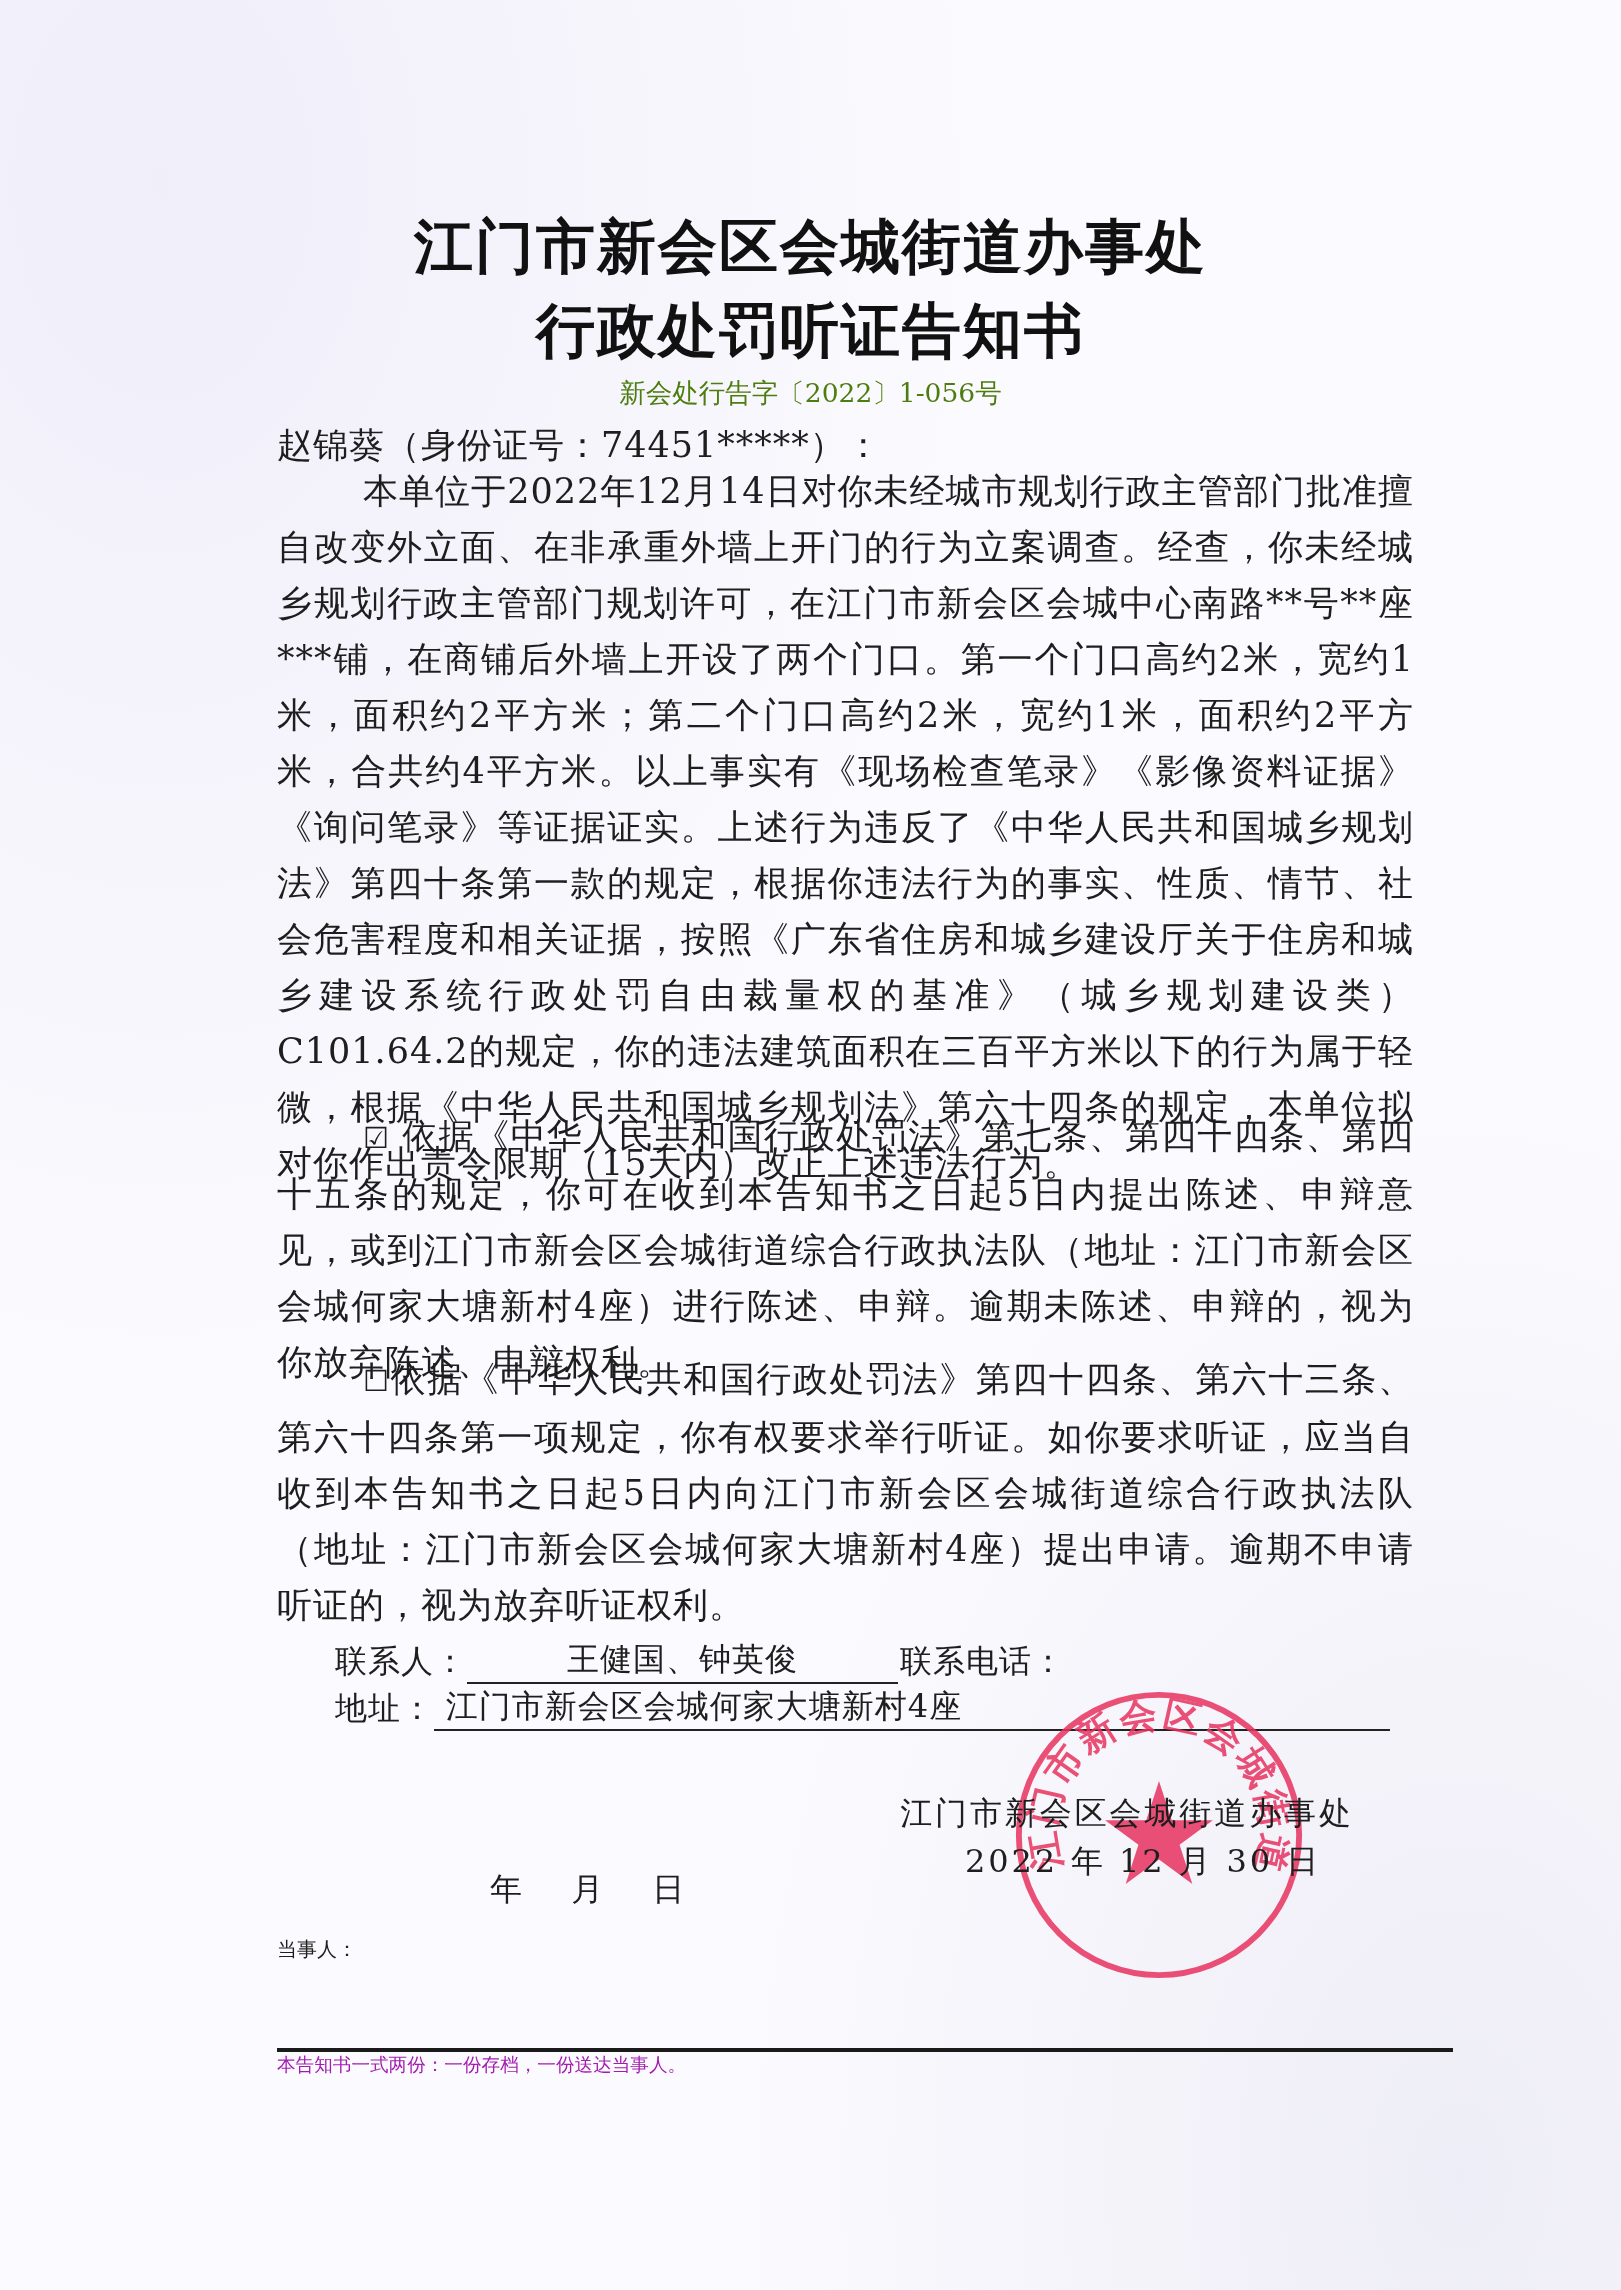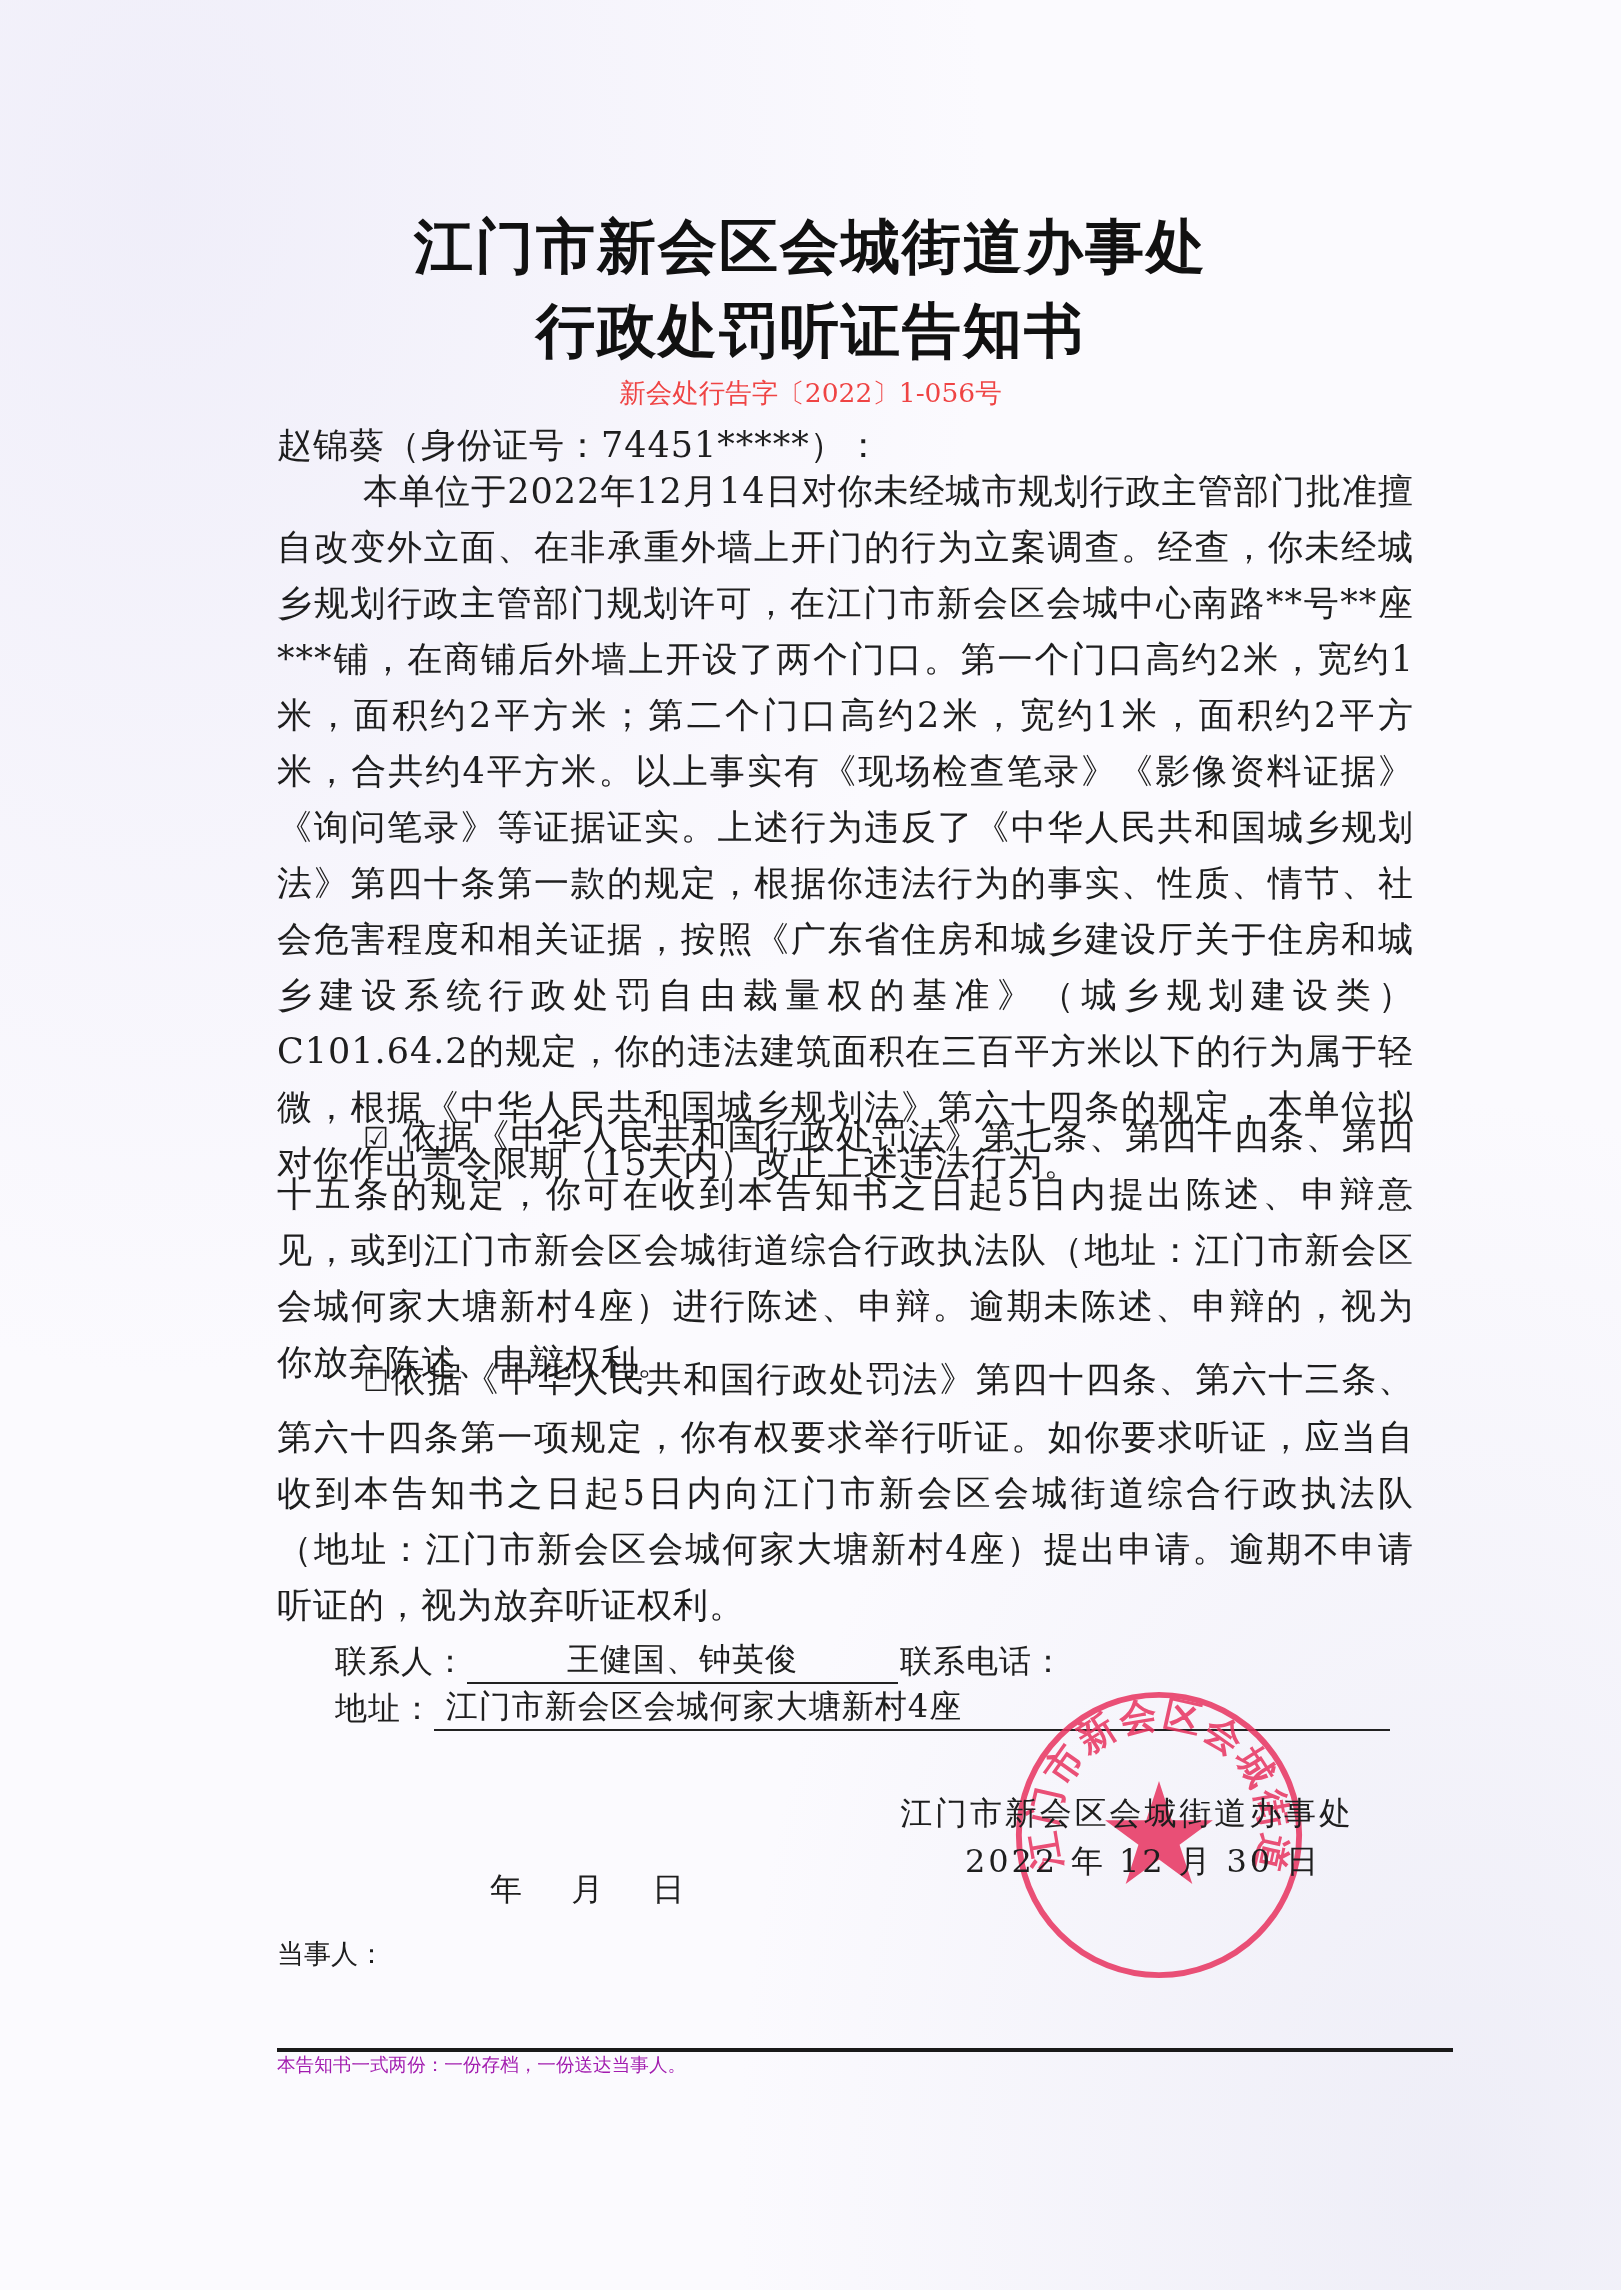--- a/index.html
+++ b/index.html
@@ -18,21 +18,21 @@
   }
   .title {
     position:absolute; left:0; width:1621px; text-align:center;
     font-family:"DejaVu Sans","Liberation Sans",sans-serif;
     font-weight:bold; font-size:59px; letter-spacing:2px; color:#111;
   }
   .title.l1 { top:208px; }
   .title.l2 { top:292px; }
   .docno {
     position:absolute; left:0; width:1621px; text-align:center;
-    top:375px; font-size:26.5px; color:#ef4444;
+    top:375px; font-size:26.5px; color:#4d7c0f;
   }
   .body-text {
     position:absolute; left:277px; width:1137px;
     font-size:35px; line-height:56px; text-align:justify;
     letter-spacing:1px;
   }
   .addressee { top:417px; }
   .p1 { top:463px; }
   .p2 { top:1108px; }
   .p3 { top:1351px; }
@@ -43,21 +43,21 @@
     display:flex; align-items:flex-end; letter-spacing:1px;
   }
   .contact-row.r1 { top:1639px; }
   .contact-row.r2 { top:1686px; }
   .uline { border-bottom:2px solid #222; display:inline-block; text-align:center; }
   .sig {
     position:absolute; text-align:center; font-size:32px; letter-spacing:2.9px;
   }
   .sig.org { left:872px; width:510px; top:1792px; }
   .sig.date { left:888px; width:510px; top:1840px; }
-  .party { position:absolute; left:277px; top:1936px; font-size:27px; }
+  .party { position:absolute; left:277px; top:1936px; font-size:20px; }
   .party-date { position:absolute; left:490px; top:1868px; font-size:32px; word-spacing:39px; }
   .footer-rule { position:absolute; left:277px; top:2048px; width:1176px; height:3.9px; background:#1a1a1a; }
   .footer-note { position:absolute; left:277px; top:2052px; font-size:18.6px; color:#a21caf; }
   .stamp {
     position:absolute; left:1012px; top:1688px; width:294px; height:294px;
     opacity:0.85; pointer-events:none;
   }
 </style>
 </head>
 <body>

